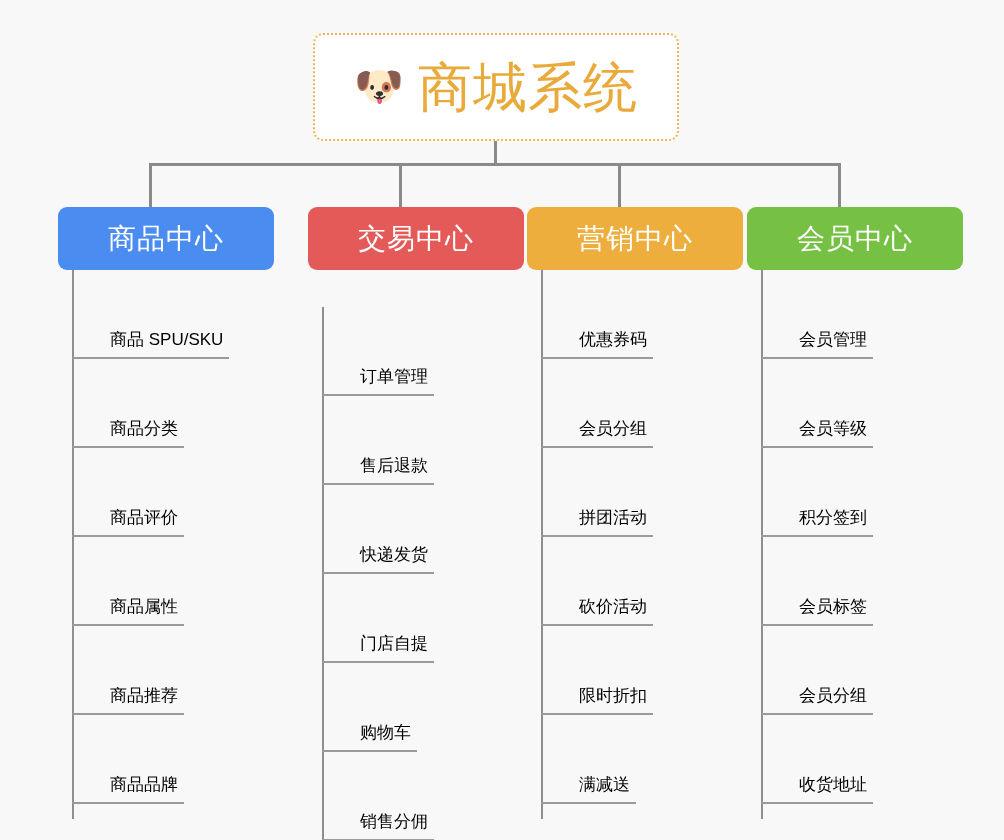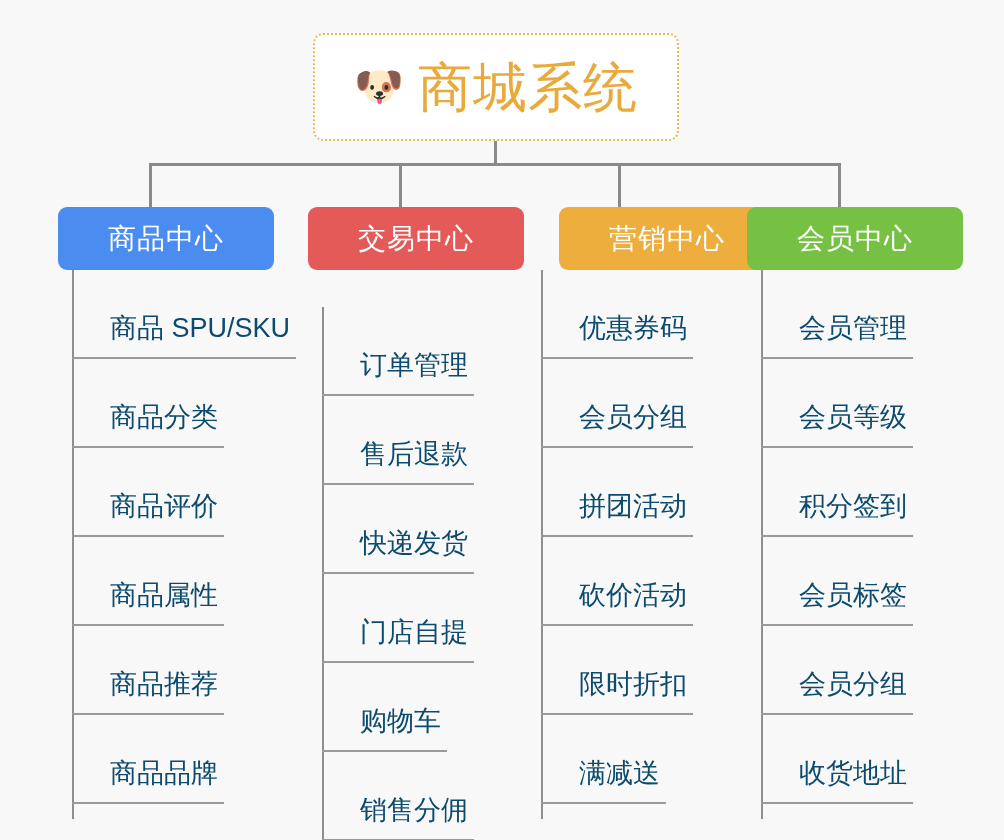--- a/index.html
+++ b/index.html
@@ -93,24 +93,24 @@
   .leaf-item {
     position: relative;
     height: 89px;
     box-sizing: border-box;
     display: flex;
     align-items: flex-end;
     padding-left: 0px;
   }
   .leaf-label {
     display: inline-block;
-    font-size: 27px;
-    color: #0c4a6e;
+    font-size: 17px;
+    color: #000000;
     line-height: 1;
-    padding: 0 6px 15px 38px;
+    padding: 0 6px 9px 38px;
     border-bottom: 2px solid #9a9a9a;
     white-space: nowrap;
   }
 </style>
 </head>
 <body style="background: rgb(248, 248, 248);">
 
 <div id="diagram">
 
   <div class="root-node" style="border-color: rgb(238, 182, 80);">
@@ -126,21 +126,21 @@
   <div class="conn conn-v" style="left: 399px; top: 163px; height: 45px; background: rgb(138, 138, 138);"></div>
   <div class="conn conn-v" style="left: 618px; top: 163px; height: 45px; background: rgb(138, 138, 138);"></div>
   <div class="conn conn-v" style="left: 838px; top: 163px; height: 45px; background: rgb(138, 138, 138);"></div>
 
   <div class="cat-box" style="left: 58px; background: rgb(74, 140, 240);">
     <span>商品中心</span>
   </div>
   <div class="cat-box" style="left: 308px; background: rgb(228, 90, 88);">
     <span>交易中心</span>
   </div>
-  <div class="cat-box" style="left: 527px; background: rgb(238, 174, 62); margin-left: 32px;">
+  <div class="cat-box" style="left: 527px; background: rgb(238, 174, 62);">
     <span>营销中心</span>
   </div>
   <div class="cat-box" style="left: 747px; background: rgb(118, 192, 68);">
     <span>会员中心</span>
   </div>
 
   <div class="leaf-col" style="left:72px;">
     <div class="leaf-spine"></div>
     <div class="leaf-item">
         <span class="leaf-label">商品 SPU/SKU</span>

